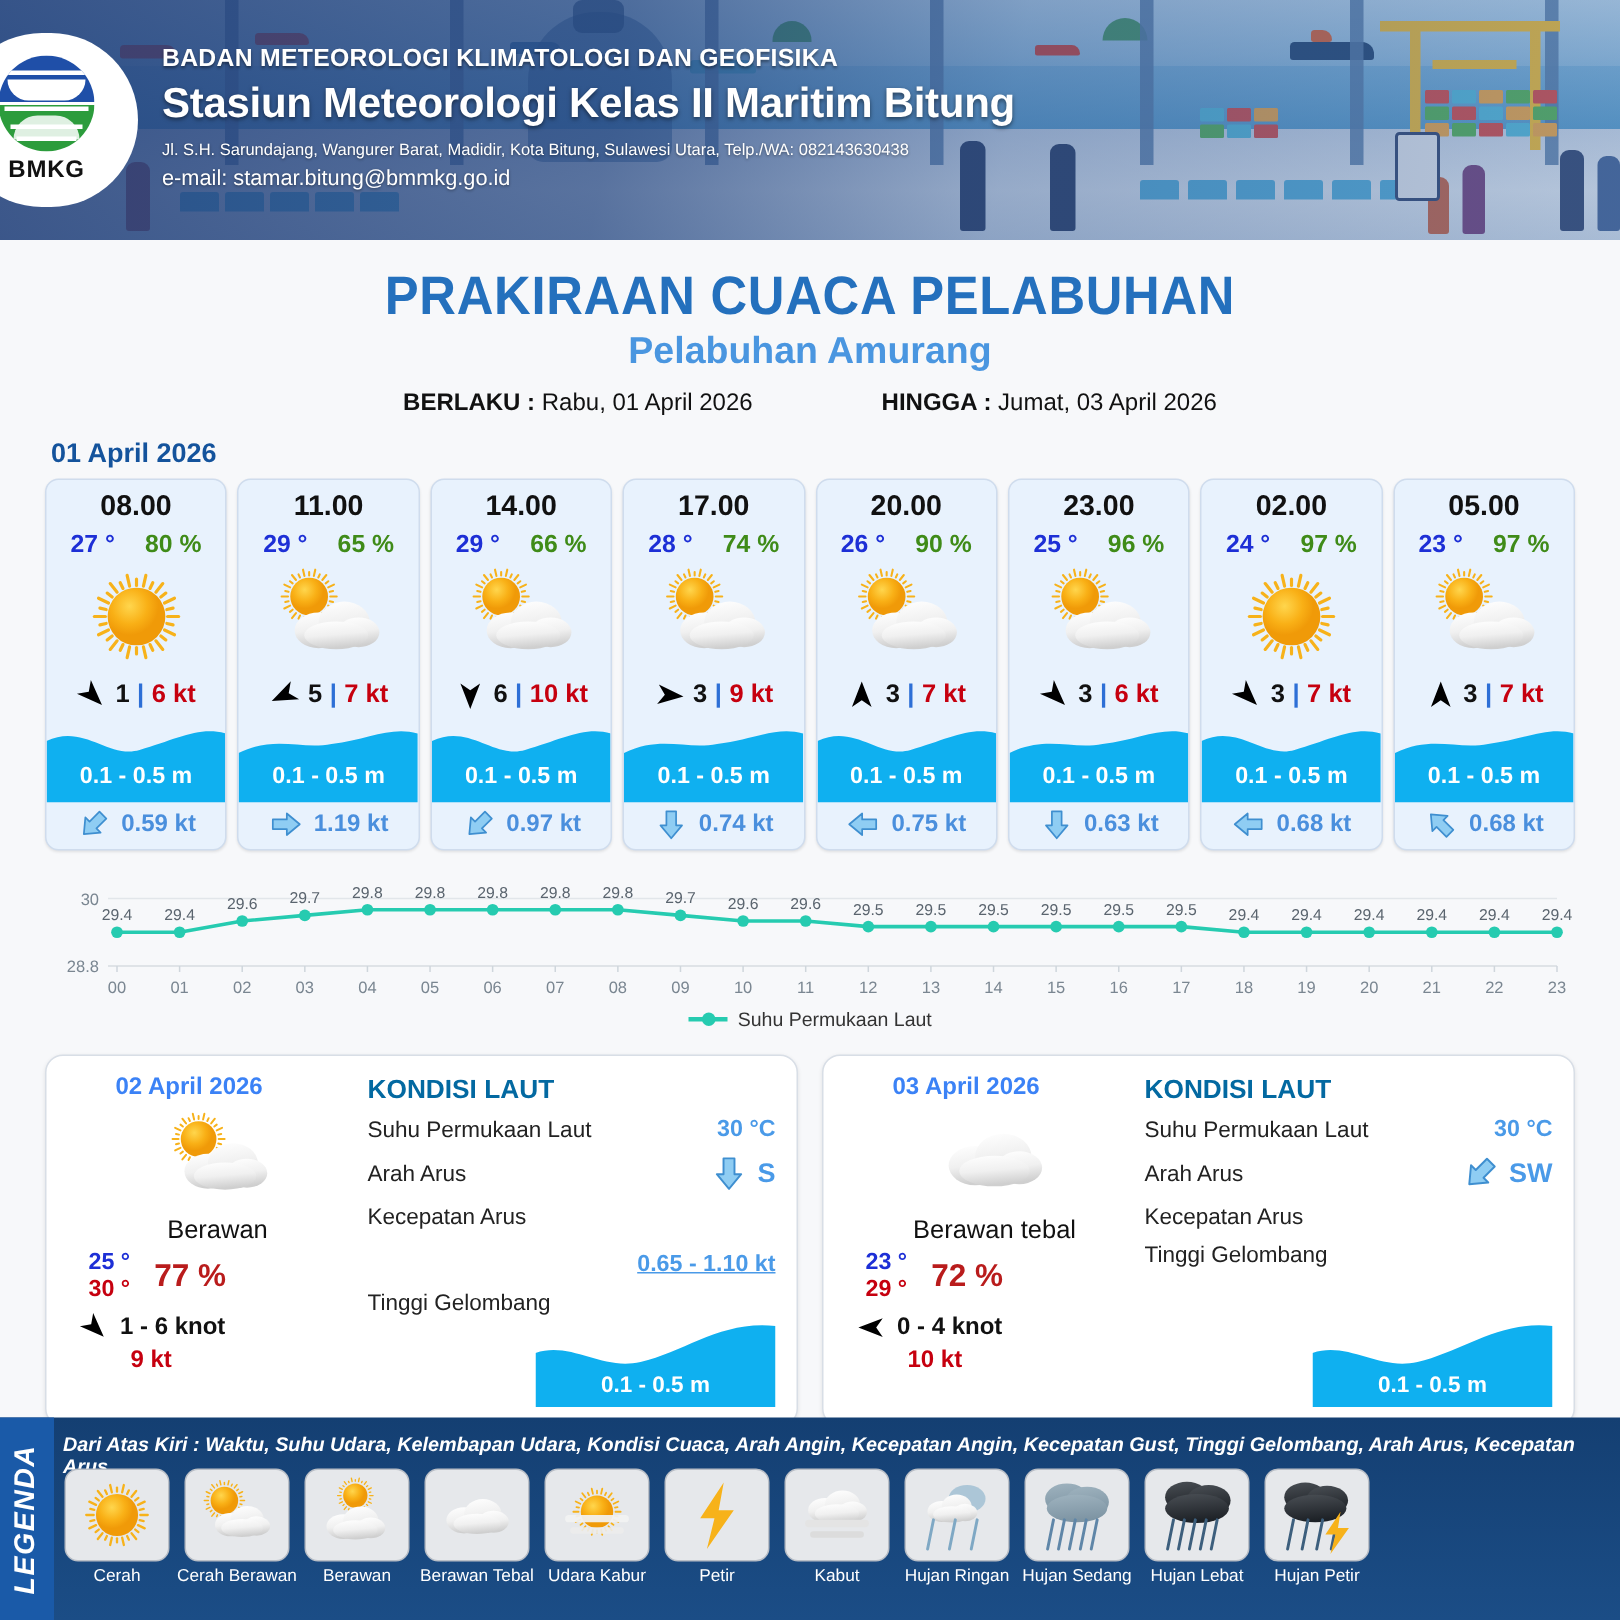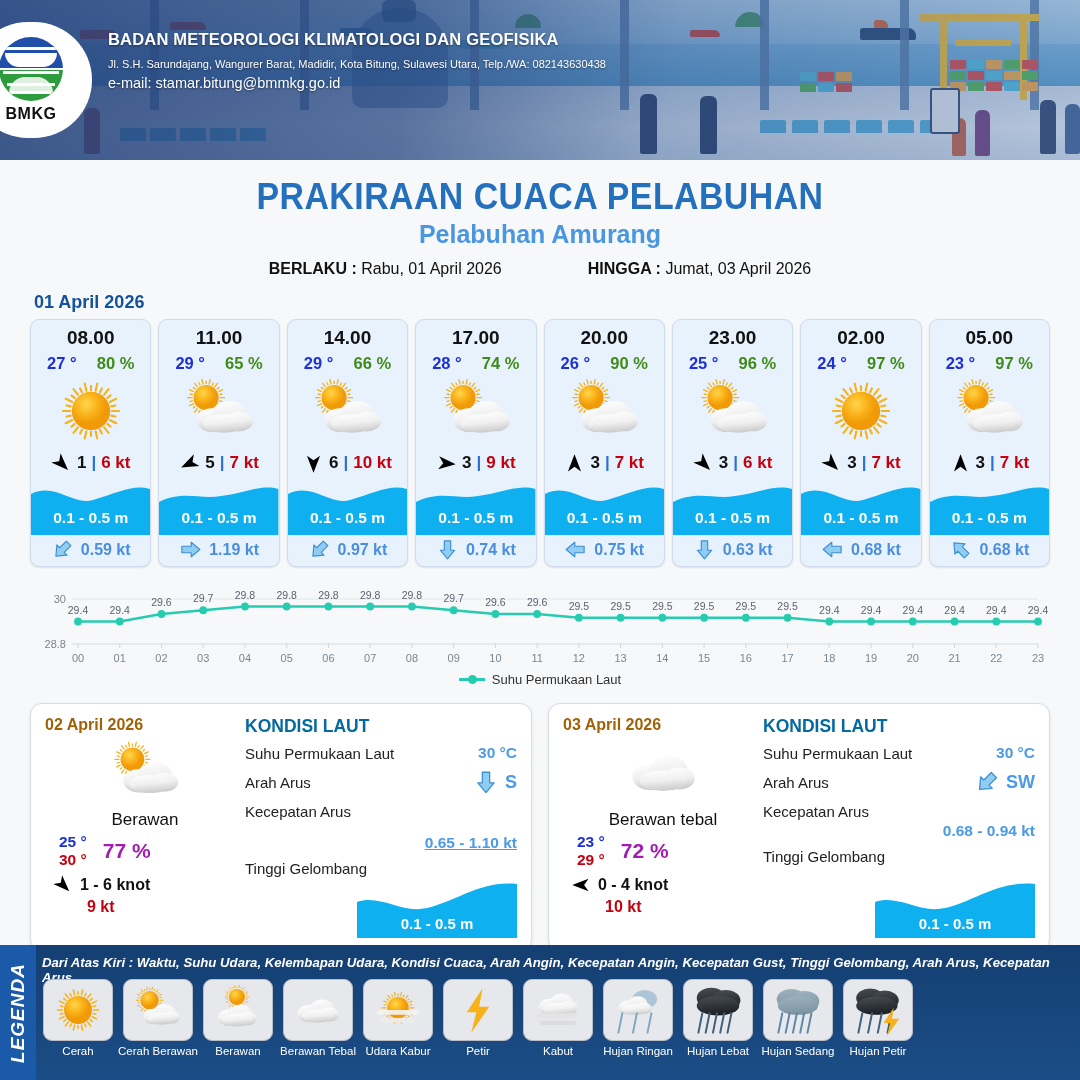--- a/index.html
+++ b/index.html
@@ -154,28 +154,28 @@
   
   .panels { display: flex; gap: 16px; padding: 0 30px; margin-top: 8px; }
   .panel {
     flex: 1; height: 248px; background: #fff;
     border: 1px solid #d8dee6; border-radius: 12px;
     box-shadow: 0 1px 3px rgba(0,0,0,.1);
     position: relative; padding: 12px 14px;
     display: flex;
   }
   .p-left { width: 200px; position: relative; }
-  .p-date { font-size: 16px; font-weight: bold; color: #a16207; }
+  .p-date { font-size: 16px; font-weight: bold; color: #3b82f6; margin-left: 32px; }
   .p-icon { height: 72px; display: flex; align-items: center; justify-content: center; margin-top: 2px; }
   .p-cond { text-align: center; font-size: 17px; color: #111; margin-top: 2px; }
   .p-temps { display: flex; align-items: center; gap: 16px; margin-top: 3px; padding-left: 14px; }
   .p-tcol { display: flex; flex-direction: column; }
   .p-tmin { font-size: 15.5px; font-weight: bold; color: #1d2fd6; }
   .p-tmax { font-size: 15.5px; font-weight: bold; color: #c6000f; }
-  .p-hum { font-size: 21px; font-weight: bold; color: #a21caf; }
+  .p-hum { font-size: 21px; font-weight: bold; color: #b91c1c; }
   .p-wind { display: flex; align-items: center; gap: 7px; margin-top: 6px; padding-left: 8px; }
   .p-windtxt { font-size: 16px; font-weight: bold; color: #111; }
   .p-gust { font-size: 16px; font-weight: bold; color: #c6000f; margin-top: 3px; padding-left: 42px; }
 
   .p-right { flex: 1; position: relative; }
   .p-kl { font-size: 17.5px; font-weight: bold; color: #0369a1; margin-bottom: 4px; }
   .p-krow { display: flex; justify-content: space-between; align-items: center; margin-top: 7px; }
   .p-klabel { font-size: 15px; color: #222; }
   .p-kval { font-size: 15.5px; font-weight: bold; color: #4a9ae8; }
   .p-kval2 { font-size: 15.5px; font-weight: bold; color: #4a9ae8; text-align: right; }
@@ -316,20 +316,21 @@
         <div class="logo-line" style="left:4px;top:34px;width:56px;height:3px;"></div>
         <div class="logo-line" style="left:8px;top:46px;width:48px;"></div>
         <div class="logo-line" style="left:12px;top:54px;width:40px;"></div>
       </div>
       <div class="logo-text">BMKG</div>
     </div>
   </div>
 
   <div class="hdr-text">
     <div class="hdr-l1">BADAN METEOROLOGI KLIMATOLOGI DAN GEOFISIKA</div>
+    <div class="hdr-l2">Stasiun Meteorologi Kelas II Maritim Bitung</div>
     <div class="hdr-l3">Jl. S.H. Sarundajang, Wangurer Barat, Madidir, Kota Bitung, Sulawesi Utara, Telp./WA: 082143630438</div>
     <div class="hdr-l4">e-mail: stamar.bitung@bmmkg.go.id</div>
   </div>
 </div>
 
 <div class="title-main">PRAKIRAAN CUACA PELABUHAN</div>
 <div class="title-sub">Pelabuhan Amurang</div>
 <div class="valid-row">
   <div>
     <b>BERLAKU :</b>
@@ -1352,21 +1353,20 @@
           <span>
               <svg width="26" height="26" viewBox="0 0 32 32" style="transform:rotate(225deg)">
     <path d="M16 3 L26 15 L20.5 15 L20.5 28 L11.5 28 L11.5 15 L6 15 Z" fill="#8fcdf3" stroke="#3f8fd0" stroke-width="1.6" stroke-linejoin="round"></path>
               </svg>
             </span>
           <span class="p-dirtxt">SW</span>
         </span>
       </div>
       <div>
         <div class="p-klabel" style="margin-top:8px;">Kecepatan Arus</div>
-        <div class="p-kval2" style="margin-top:2px;">0.68 - 0.94 kt</div>
       </div>
       <div class="p-klabel" style="margin-top:8px;">Tinggi Gelombang</div>
       <div class="p-wavebox">
         <svg viewBox="0 0 160 58" preserveAspectRatio="none" style="width:160px;height:58px;">
           <path d="M0 22 C 24 14, 44 34, 70 28 C 100 21, 124 0, 160 4 L160 58 L0 58 Z" fill="#0fb0f0"></path>
         </svg>
         <div class="p-wave-text">0.1 - 0.5 m</div>
       </div>
     </div>
     </div>
@@ -1773,20 +1773,55 @@
     </linearGradient>
     <linearGradient id="darkCld" x1="0" y1="0" x2="0.2" y2="1">
       <stop offset="0%" stop-color="#4a4f55"></stop>
                 <stop offset="100%" stop-color="#1d2126"></stop>
     </linearGradient>
     <linearGradient id="greyCld" x1="0" y1="0" x2="0.2" y2="1">
       <stop offset="0%" stop-color="#9fb3bf"></stop>
                 <stop offset="100%" stop-color="#7d94a3"></stop>
     </linearGradient>
   </defs>
+            <ellipse cx="21.28" cy="16.2" rx="14.56" ry="10.26" fill="url(#greyCld)"></ellipse>
+            <ellipse cx="34.72" cy="18.360000000000003" rx="14.56" ry="10.26" fill="url(#greyCld)"></ellipse>
+            <ellipse cx="28" cy="22.68" rx="20.16" ry="9.180000000000001" fill="url(#greyCld)"></ellipse>
+            <line x1="12.32" y1="30.240000000000002" x2="8.4" y2="49.68" stroke="#5f86a8" stroke-width="1.9600000000000002" stroke-linecap="round"></line>
+            <line x1="19.6" y1="30.240000000000002" x2="15.680000000000001" y2="49.68" stroke="#5f86a8" stroke-width="1.9600000000000002" stroke-linecap="round"></line>
+            <line x1="26.880000000000003" y1="30.240000000000002" x2="22.96" y2="49.68" stroke="#5f86a8" stroke-width="1.9600000000000002" stroke-linecap="round"></line>
+            <line x1="34.16" y1="30.240000000000002" x2="30.239999999999995" y2="49.68" stroke="#5f86a8" stroke-width="1.9600000000000002" stroke-linecap="round"></line>
+            <line x1="41.44" y1="30.240000000000002" x2="37.519999999999996" y2="49.68" stroke="#5f86a8" stroke-width="1.9600000000000002" stroke-linecap="round"></line>
+          </svg>
+        </div>
+    <div class="lg-lbl">Hujan Sedang</div>
+      </div>
+      <div class="lg-item">
+    <div class="lg-box">
+          <svg width="56" height="54" viewBox="0 0 56 54">
+            <defs>
+    <radialGradient id="sunGrad" cx="38%" cy="32%">
+      <stop offset="0%" stop-color="#ffd64d"></stop>
+                <stop offset="62%" stop-color="#f9b016"></stop>
+                <stop offset="100%" stop-color="#f09a08"></stop>
+    </radialGradient>
+    <linearGradient id="cldGrad" x1="0" y1="0" x2="0.2" y2="1">
+      <stop offset="0%" stop-color="#ffffff"></stop>
+                <stop offset="55%" stop-color="#f0f0f0"></stop>
+                <stop offset="100%" stop-color="#cfcfcf"></stop>
+    </linearGradient>
+    <linearGradient id="darkCld" x1="0" y1="0" x2="0.2" y2="1">
+      <stop offset="0%" stop-color="#4a4f55"></stop>
+                <stop offset="100%" stop-color="#1d2126"></stop>
+    </linearGradient>
+    <linearGradient id="greyCld" x1="0" y1="0" x2="0.2" y2="1">
+      <stop offset="0%" stop-color="#9fb3bf"></stop>
+                <stop offset="100%" stop-color="#7d94a3"></stop>
+    </linearGradient>
+  </defs>
             <ellipse cx="21.28" cy="15.120000000000001" rx="14.56" ry="10.26" fill="url(#darkCld)"></ellipse>
             <ellipse cx="35.84" cy="17.28" rx="14.56" ry="10.26" fill="url(#darkCld)"></ellipse>
             <ellipse cx="28" cy="22.68" rx="21.28" ry="9.719999999999999" fill="url(#darkCld)"></ellipse>
             <line x1="12.32" y1="30.240000000000002" x2="8.4" y2="49.68" stroke="#3d5f7d" stroke-width="1.9600000000000002" stroke-linecap="round"></line>
             <line x1="19.6" y1="30.240000000000002" x2="15.680000000000001" y2="49.68" stroke="#3d5f7d" stroke-width="1.9600000000000002" stroke-linecap="round"></line>
             <line x1="26.880000000000003" y1="30.240000000000002" x2="22.96" y2="49.68" stroke="#3d5f7d" stroke-width="1.9600000000000002" stroke-linecap="round"></line>
             <line x1="34.16" y1="30.240000000000002" x2="30.239999999999995" y2="49.68" stroke="#3d5f7d" stroke-width="1.9600000000000002" stroke-linecap="round"></line>
             <line x1="41.44" y1="30.240000000000002" x2="37.519999999999996" y2="49.68" stroke="#3d5f7d" stroke-width="1.9600000000000002" stroke-linecap="round"></line>
           </svg>
         </div>
@@ -1808,55 +1843,20 @@
     </linearGradient>
     <linearGradient id="darkCld" x1="0" y1="0" x2="0.2" y2="1">
       <stop offset="0%" stop-color="#4a4f55"></stop>
                 <stop offset="100%" stop-color="#1d2126"></stop>
     </linearGradient>
     <linearGradient id="greyCld" x1="0" y1="0" x2="0.2" y2="1">
       <stop offset="0%" stop-color="#9fb3bf"></stop>
                 <stop offset="100%" stop-color="#7d94a3"></stop>
     </linearGradient>
   </defs>
-            <ellipse cx="21.28" cy="16.2" rx="14.56" ry="10.26" fill="url(#greyCld)"></ellipse>
-            <ellipse cx="34.72" cy="18.360000000000003" rx="14.56" ry="10.26" fill="url(#greyCld)"></ellipse>
-            <ellipse cx="28" cy="22.68" rx="20.16" ry="9.180000000000001" fill="url(#greyCld)"></ellipse>
-            <line x1="12.32" y1="30.240000000000002" x2="8.4" y2="49.68" stroke="#5f86a8" stroke-width="1.9600000000000002" stroke-linecap="round"></line>
-            <line x1="19.6" y1="30.240000000000002" x2="15.680000000000001" y2="49.68" stroke="#5f86a8" stroke-width="1.9600000000000002" stroke-linecap="round"></line>
-            <line x1="26.880000000000003" y1="30.240000000000002" x2="22.96" y2="49.68" stroke="#5f86a8" stroke-width="1.9600000000000002" stroke-linecap="round"></line>
-            <line x1="34.16" y1="30.240000000000002" x2="30.239999999999995" y2="49.68" stroke="#5f86a8" stroke-width="1.9600000000000002" stroke-linecap="round"></line>
-            <line x1="41.44" y1="30.240000000000002" x2="37.519999999999996" y2="49.68" stroke="#5f86a8" stroke-width="1.9600000000000002" stroke-linecap="round"></line>
-          </svg>
-        </div>
-    <div class="lg-lbl">Hujan Sedang</div>
-      </div>
-      <div class="lg-item">
-    <div class="lg-box">
-          <svg width="56" height="54" viewBox="0 0 56 54">
-            <defs>
-    <radialGradient id="sunGrad" cx="38%" cy="32%">
-      <stop offset="0%" stop-color="#ffd64d"></stop>
-                <stop offset="62%" stop-color="#f9b016"></stop>
-                <stop offset="100%" stop-color="#f09a08"></stop>
-    </radialGradient>
-    <linearGradient id="cldGrad" x1="0" y1="0" x2="0.2" y2="1">
-      <stop offset="0%" stop-color="#ffffff"></stop>
-                <stop offset="55%" stop-color="#f0f0f0"></stop>
-                <stop offset="100%" stop-color="#cfcfcf"></stop>
-    </linearGradient>
-    <linearGradient id="darkCld" x1="0" y1="0" x2="0.2" y2="1">
-      <stop offset="0%" stop-color="#4a4f55"></stop>
-                <stop offset="100%" stop-color="#1d2126"></stop>
-    </linearGradient>
-    <linearGradient id="greyCld" x1="0" y1="0" x2="0.2" y2="1">
-      <stop offset="0%" stop-color="#9fb3bf"></stop>
-                <stop offset="100%" stop-color="#7d94a3"></stop>
-    </linearGradient>
-  </defs>
             <ellipse cx="20.16" cy="15.120000000000001" rx="14" ry="9.719999999999999" fill="url(#darkCld)"></ellipse>
             <ellipse cx="34.72" cy="17.28" rx="14" ry="9.719999999999999" fill="url(#darkCld)"></ellipse>
             <ellipse cx="26.88" cy="22.68" rx="20.72" ry="9.180000000000001" fill="url(#darkCld)"></ellipse>
             <line x1="12.32" y1="30.240000000000002" x2="8.4" y2="49.68" stroke="#3d5f7d" stroke-width="1.9600000000000002" stroke-linecap="round"></line>
             <line x1="22.026666666666667" y1="30.240000000000002" x2="18.106666666666666" y2="49.68" stroke="#3d5f7d" stroke-width="1.9600000000000002" stroke-linecap="round"></line>
             <line x1="31.733333333333334" y1="30.240000000000002" x2="27.813333333333333" y2="49.68" stroke="#3d5f7d" stroke-width="1.9600000000000002" stroke-linecap="round"></line>
             <line x1="41.44" y1="30.240000000000002" x2="37.519999999999996" y2="49.68" stroke="#3d5f7d" stroke-width="1.9600000000000002" stroke-linecap="round"></line>
             <path d="M 43.68 24.84 L 33.6 39.96 L 40.32 39.96 L 36.96 52.92 L 49.28 35.64 L 42 35.64 Z" fill="#f7b21a"></path>
           </svg>
         </div>

